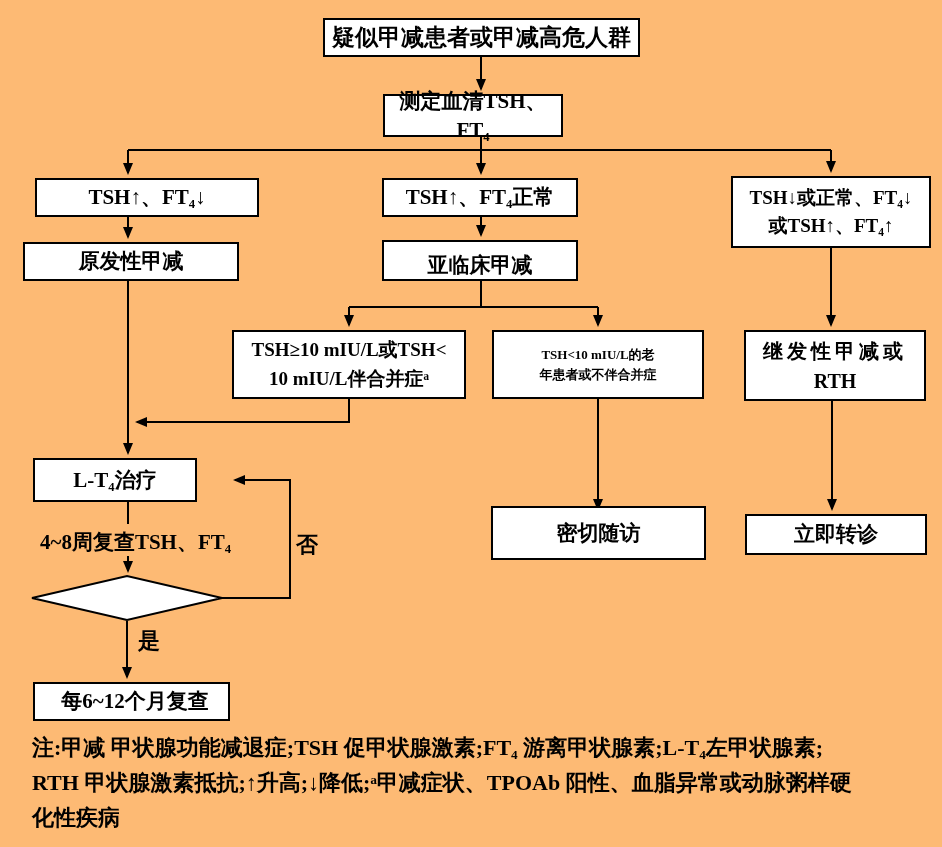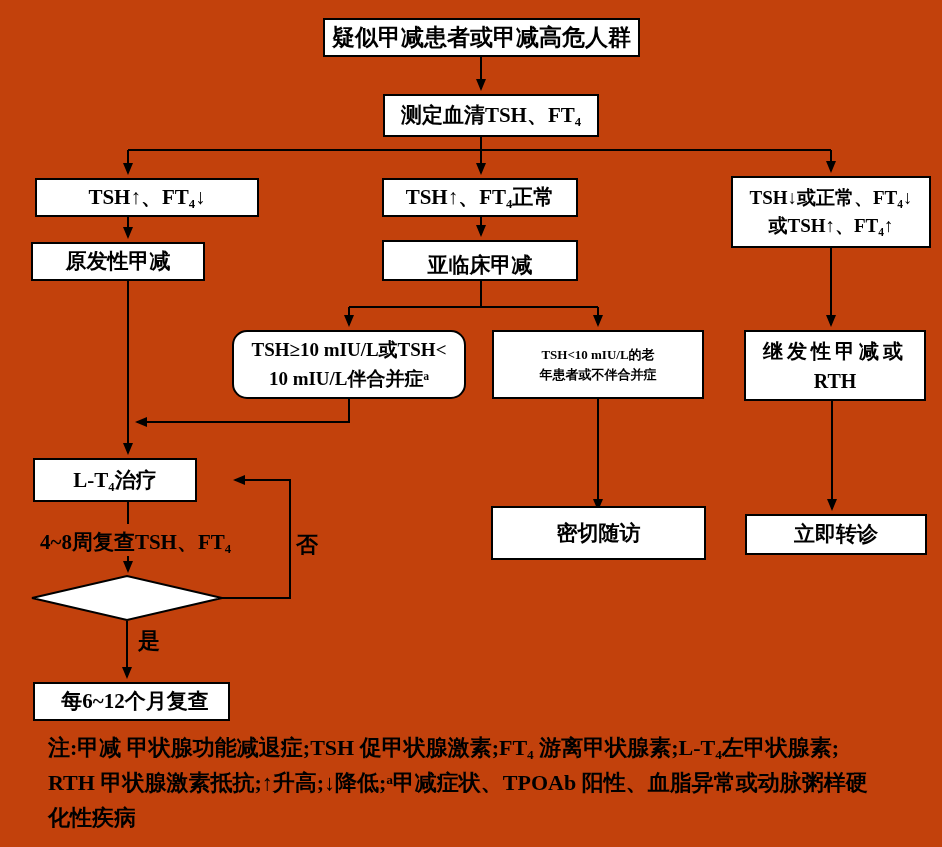--- a/index.html
+++ b/index.html
@@ -1,19 +1,19 @@
 <!DOCTYPE html>
 <html><head>
 <meta charset="utf-8">
 <style>
   html,body{margin:0;padding:0;background:#ffffff;}
   #canvas{
     position:relative;
     width:942px;height:847px;
-    background:#c2410c;
+    background:#fdba74;
     font-family:"Liberation Serif","DejaVu Serif",serif;
     color:#000;
     overflow:hidden;
   }
   #edges{position:absolute;left:0;top:0;width:942px;height:847px;}
   .box{
     position:absolute;
     border:2px solid #000;
     background:#fff;
     display:flex;
@@ -44,21 +44,20 @@
     left:32px;top:576px;width:191px;height:44px;
     display:flex;align-items:center;justify-content:center;
     font-weight:bold;font-size:21px;
   }
   .notes{
     position:absolute;
     left:32px;top:730px;width:895px;
     font-weight:bold;
     font-size:22px;
     line-height:35px;
-    margin-left:16px;
   }
 </style>
 </head>
 <body>
 
 <div id="canvas">
 
   <svg id="edges" viewBox="0 0 942 847" xmlns="http://www.w3.org/2000/svg">
     <defs>
       <marker id="arr" markerWidth="12" markerHeight="10" refX="10" refY="5" orient="auto" markerUnits="userSpaceOnUse">
@@ -87,46 +86,46 @@
       <path d="M127,621 L127,677" marker-end="url(#arr)"></path>
       <path d="M222,598 L290,598 L290,480 L235,480" marker-end="url(#arr)"></path>
       <polygon points="32,598 127,576 222,598 127,620" fill="#fff"></polygon>
     </g>
   </svg>
 
   <div class="box" style="left:323px;top:18px;width:317px;height:39px;font-size:23px;">
     <span>疑似甲减患者或甲减高危人群</span>
   </div>
 
-  <div class="box" style="left:383px;top:94px;width:216px;height:43px;">
+  <div class="box" style="left:383px;top:94px;width:180px;height:43px;">
     <span>测定血清TSH、FT₄</span>
   </div>
 
   <div class="box" style="left:35px;top:178px;width:224px;height:39px;">
     <span>TSH↑、FT₄↓</span>
   </div>
 
-  <div class="box" style="left:31px;top:242px;width:174px;height:39px;">
+  <div class="box" style="left:23px;top:242px;width:216px;height:39px;">
     <span>原发性甲减</span>
   </div>
 
   <div class="box" style="left:382px;top:178px;width:196px;height:39px;">
     <span>TSH↑、FT₄正常</span>
   </div>
 
   <div class="box" style="left:382px;top:240px;width:196px;height:41px;justify-content:flex-end;">
     <span>亚临床甲减</span>
   </div>
 
   <div class="box small" style="left:731px;top:176px;width:200px;height:72px;font-size:19px;">
     <span>TSH↓或正常、FT₄↓</span>
     <span>或TSH↑、FT₄↑</span>
   </div>
 
-  <div class="box small" style="left:232px;top:330px;width:234px;height:69px;font-size:19px;border-radius:15px;">
+  <div class="box small" style="left:232px;top:330px;width:234px;height:69px;font-size:19px;">
     <span>TSH≥10 mIU/L或TSH&lt;</span>
     <span>10 mIU/L伴合并症ᵃ</span>
   </div>
 
   <div class="box small" style="left:492px;top:330px;width:212px;height:69px;font-size:13px;">
     <span>TSH&lt;10 mIU/L的老</span>
     <span>年患者或不伴合并症</span>
   </div>
 
   <div class="box small" style="left:744px;top:330px;width:182px;height:71px;">

